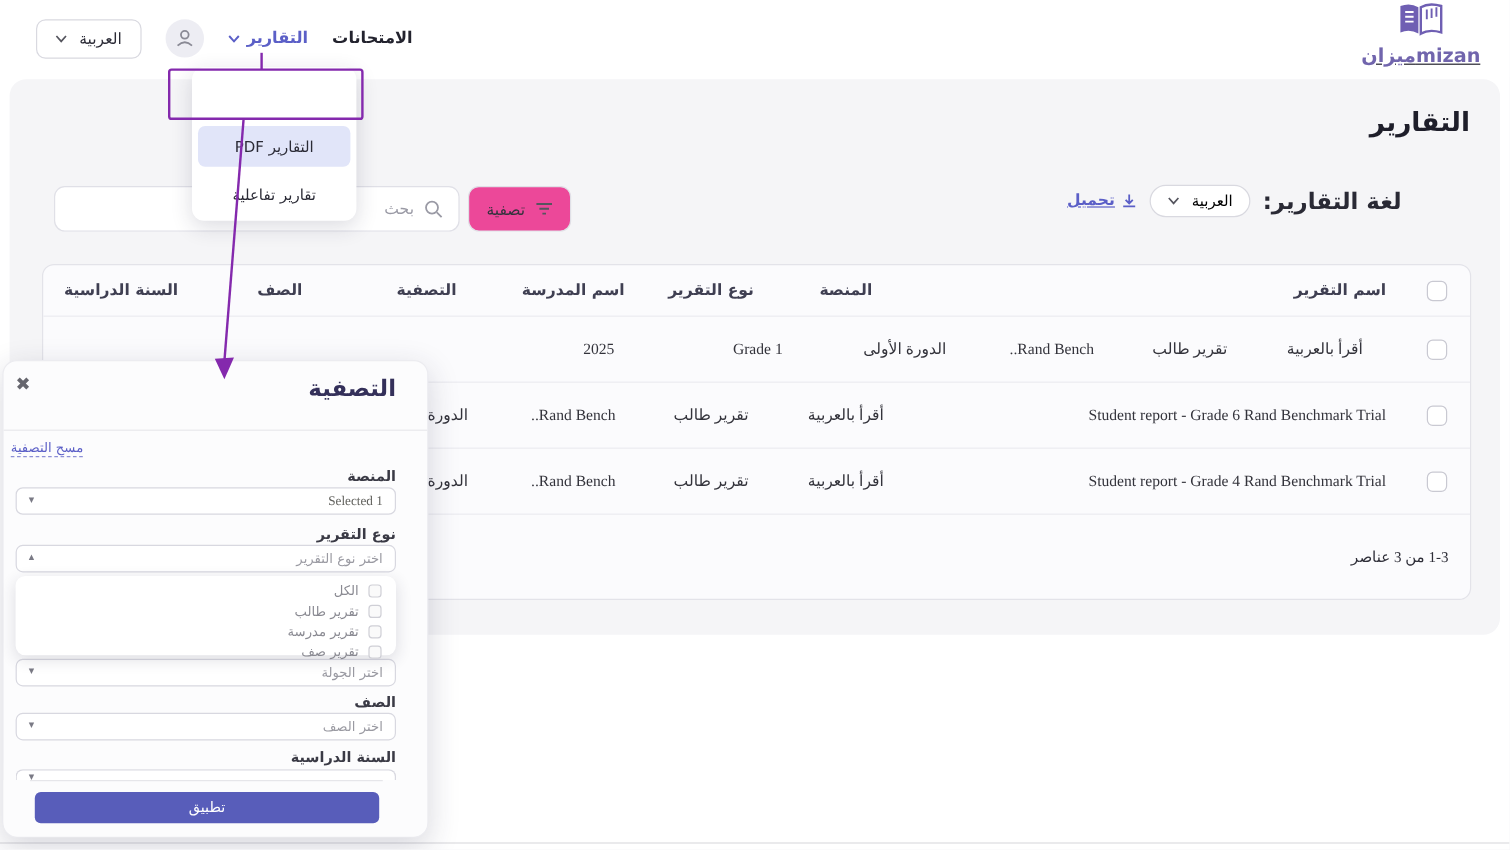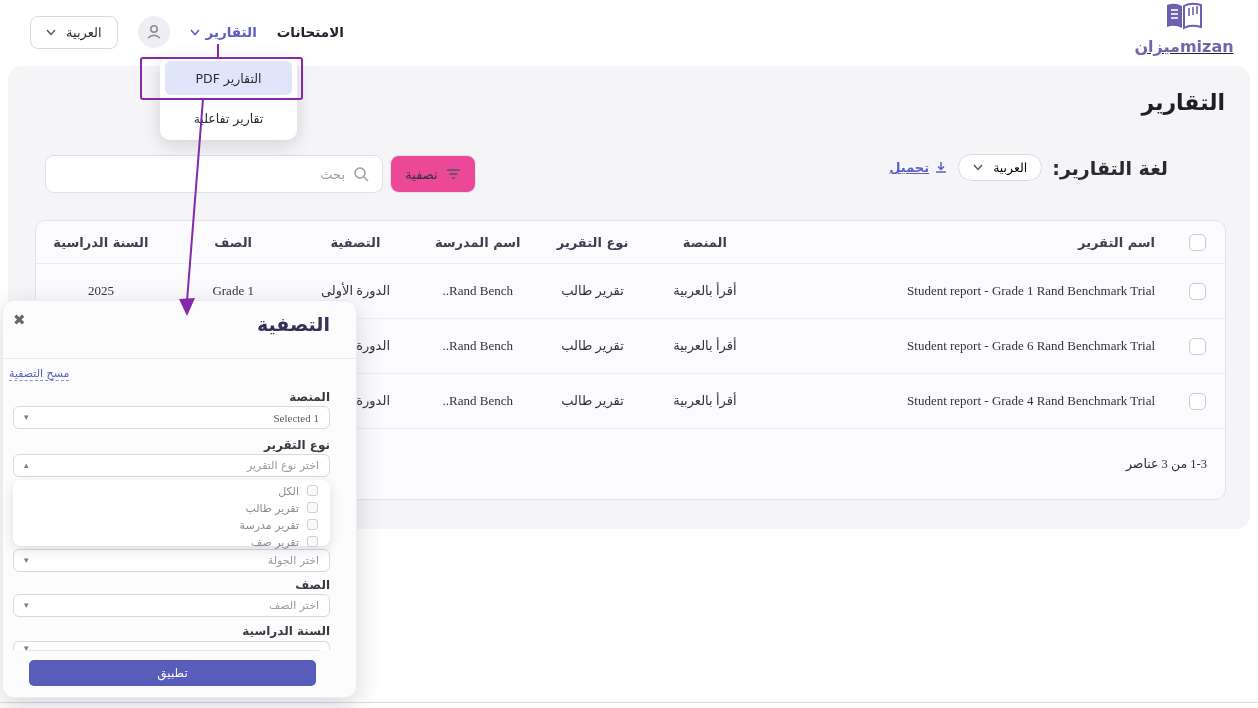--- a/index.html
+++ b/index.html
@@ -18,21 +18,21 @@
   .navgroup { position:absolute; left:30px; top:0; height:64px; display:flex; align-items:center; gap:20px; direction:rtl; }
   .nav-item { font-size:13.5px; font-weight:600; color:#23232e; cursor:pointer; display:flex; align-items:center; gap:6px; }
   .nav-item.active { color:#5b5fc7; }
   .chev { display:inline-block; width:10px; height:7px; }
   .avatar { width:32px; height:32px; border-radius:50%; background:#ededf3; display:flex; align-items:center; justify-content:center; }
   .lang-btn { display:flex; align-items:center; gap:10px; border:1px solid #d9d9e0; border-radius:8px; background:#fff; padding:8px 15px; font-size:13px; color:#2a2a35; cursor:pointer; }
 
   
   .menu { position:absolute; left:160px; top:56px; width:137px; background:#fff; border-radius:10px;
           box-shadow:0 5px 18px rgba(40,40,70,.16); padding:5px; z-index:20; }
-  .menu-item { height:34px; display:flex; align-items:center; justify-content:center; font-size:12.5px; color:#2b2b36; border-radius:6px; cursor:pointer; }
+  .menu-item { height:34px; display:flex; align-items:center; justify-content:center; font-size:12.5px; color:#2b2b36; border-radius:6px; cursor:pointer;margin-top:44px; }
   .menu-item.hl { background:#e1e5f9; }
   .menu-item + .menu-item { margin-top:6px; }
 
   
   .content { position:absolute; left:8px; right:8px; top:66px; height:463px; background:#f5f5f7; border-radius:14px; }
   .page-title { position:absolute; top:90px; right:33px; font-size:22px; font-weight:bold; color:#1e1e2a; }
 
   .lang-row { position:absolute; top:154px; right:90px; display:flex; align-items:center; gap:10px; direction:rtl; }
   .lang-row .lbl { font-size:19px; font-weight:600; color:#2a2a35; }
   .pill { display:flex; align-items:center; gap:10px; border:1px solid #d9d9e0; border-radius:14px; background:#fff; padding:5px 14px; font-size:12.5px; cursor:pointer; }
@@ -69,21 +69,21 @@
   .fp-div { position:absolute; top:57px; left:0; right:0; border-top:1px solid #e8e8ec; }
   .fp-clear { position:absolute; left:6px; top:66px; font-size:11px; color:#5b5fc7; border-bottom:1px dashed #8d90d6; cursor:pointer; }
   .fp-form { position:absolute; top:88px; right:26px; left:10px; }
   .fp-label { font-size:12px; font-weight:bold; color:#3a3a45; line-height:16px; }
   .fp-select { height:23px; margin-top:1px; background:#fff; border:1px solid #d8d8e0; border-radius:6px; display:flex; align-items:center; justify-content:space-between; padding:0 10px; font-size:11px; cursor:pointer; }
   .fp-select .ph { color:#9a9aa2; }
   .fp-select .val { color:#60605c; }
   .tri { font-size:9px; color:#7a7a85; line-height:1; }
   .mt8 { margin-top:8px; } .mt5 { margin-top:5px; } .mt6 { margin-top:6px; } .mt3 { margin-top:3px; }
   .fp-list { margin-top:3px; height:66px; background:#fff; border-radius:8px; box-shadow:0 4px 12px rgba(40,40,70,.14); padding:5px 12px; position:relative; z-index:3; }
-  .fp-opt { height:14px; display:flex; gap:8px; direction:rtl; font-size:11px; color:#8a8a92; }
+  .fp-opt { height:14px; display:flex; align-items:center; gap:8px; direction:rtl; font-size:11px; color:#8a8a92; }
   .fp-opt + .fp-opt { margin-top:3px; }
   .fp-opt .ocb { width:11px; height:11px; border:1px solid #cfcfd6; border-radius:3px; background:#fafafa; flex:0 0 auto; cursor:pointer; }
   .fp-partial { margin-top:2px; height:12px; background:#fff; border:1px solid #d8d8e0; border-bottom:none; border-radius:6px 6px 0 0; display:flex; align-items:flex-end; justify-content:flex-end; padding:0 10px; overflow:hidden; }
   .fp-footer { position:absolute; left:0; right:0; bottom:0; height:47px; background:#fcfcfd; border-radius:0 0 12px 12px; }
   .fp-footer .fdiv { margin:0 37px 0 22px; border-top:1px solid #e6e6ea; }
   .apply-btn { margin:9px 40px 0 26px; height:26px; width:calc(100% - 66px); background:#585dba; border:none; border-radius:5px; color:#fff; font-size:12px; cursor:pointer; font-family:inherit; }
 
   
   .anno { position:absolute; inset:0; z-index:50; pointer-events:none; }
   .bottom-line { position:absolute; left:0; right:0; top:702px; height:1px; background:#dcdcdf; }
@@ -180,21 +180,20 @@
     <span class="c-schl">اسم المدرسة</span>
     <span class="c-rnd">التصفية</span>
     <span class="c-grd">الصف</span>
     <span class="c-yr">السنة الدراسية</span>
   </div>
 
   <div class="trow tdata serif">
     <span class="c-cb">
         <span class="cb"></span>
       </span>
-    <span class="c-name ltr">Student report - Grade 1 Rand Benchmark Trial</span>
     <span class="c-plat">أقرأ بالعربية</span>
     <span class="c-type">تقرير طالب</span>
     <span class="c-schl ltr">..Rand Bench</span>
     <span class="c-rnd">الدورة الأولى</span>
     <span class="c-grd ltr">Grade 1</span>
     <span class="c-yr ltr">2025</span>
   </div>
 
   <div class="trow tdata serif">
     <span class="c-cb">

